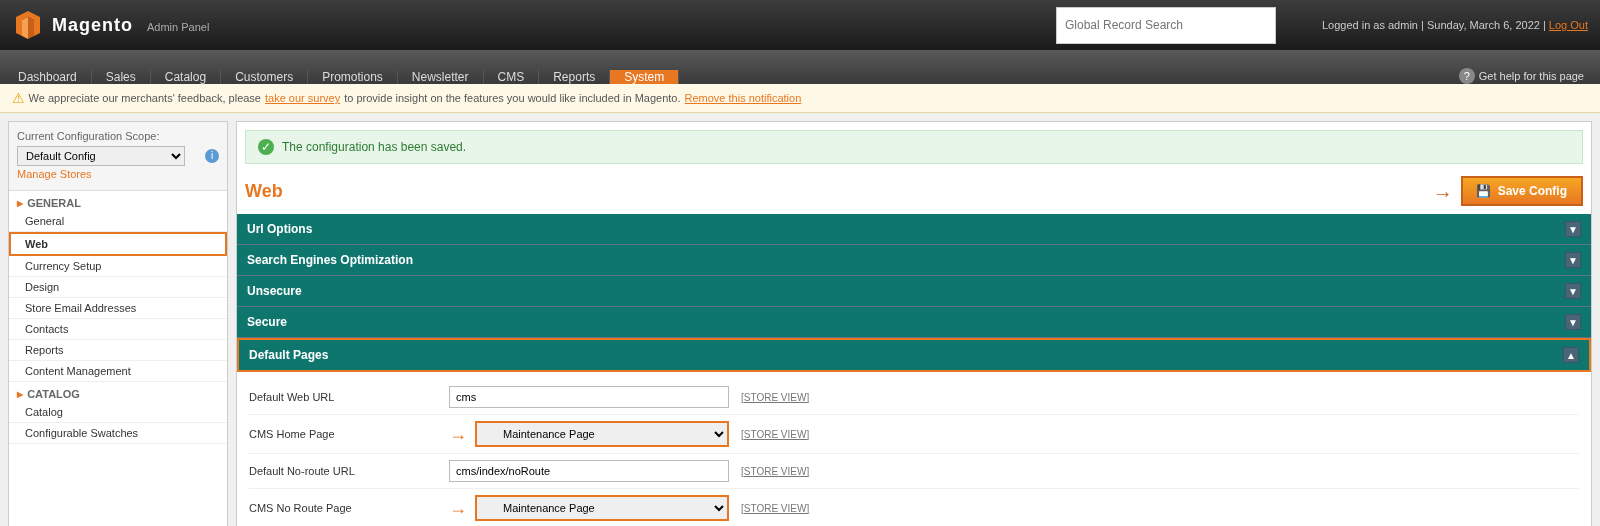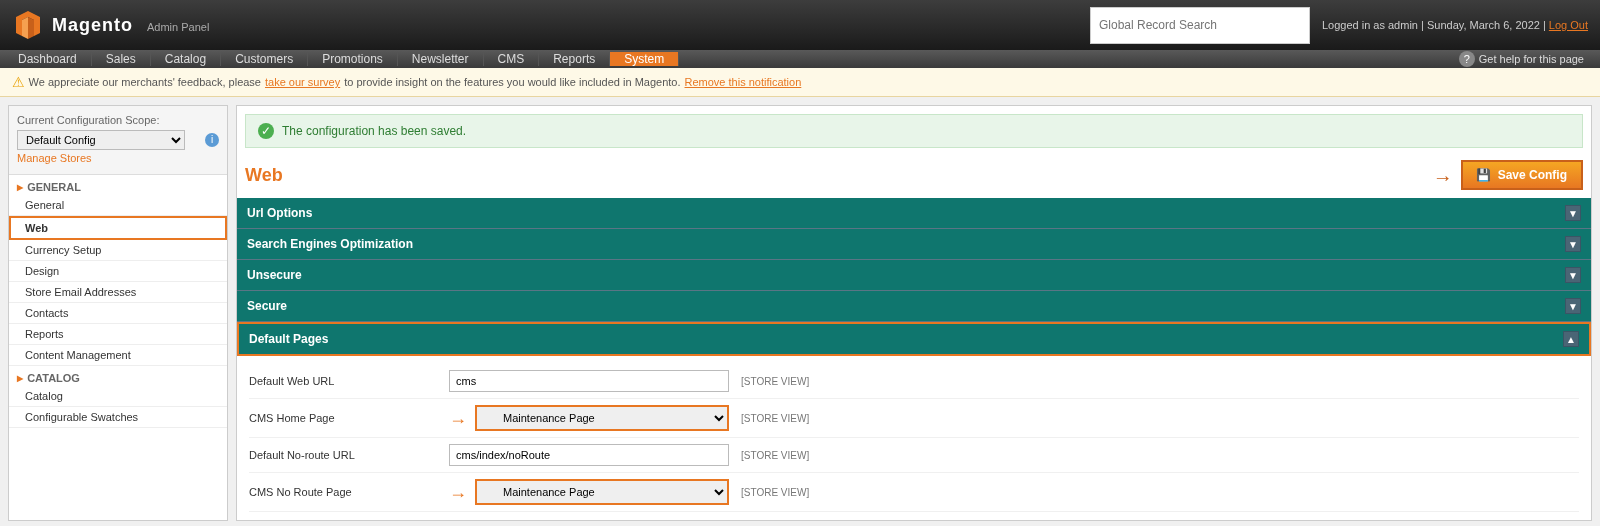--- a/index.html
+++ b/index.html
@@ -42,34 +42,35 @@
       background: #fff;
       border: 1px solid #ccc;
       padding: 4px 8px;
       font-size: 12px;
       width: 220px;
       height: 37px;
     }
     .header-info {
       color: #ccc;
       font-size: 11px;
+      margin-left: 34px;
     }
     .logout-link {
       color: #e87722;
       font-size: 11px;
       text-decoration: underline;
       cursor: pointer;
     }
 
     
     .nav-bar {
       background: linear-gradient(to bottom, #595959, #3a3a3a);
       display: flex;
-      align-items: center;
-      height: 18px;
+      align-items: flex-end;
+      height: 34px;
       padding: 0 4px;
     }
     .nav-item {
       color: #ddd;
       font-size: 12px;
       padding: 0 14px;
       display: flex;
       align-items: center;
       cursor: pointer;
       white-space: nowrap;
@@ -342,20 +343,21 @@
       cursor: pointer;
     }
     .form-field select.highlighted {
       border: 2px solid #e87722;
     }
     .store-view-badge {
       margin-left: 12px;
       font-size: 10px;
       color: #777;
       white-space: nowrap;
+      text-decoration: underline;
     }
     .form-arrow {
       color: #e87722;
       font-size: 18px;
       margin-right: 8px;
     }
   </style>
 </head>
 <body>
 

